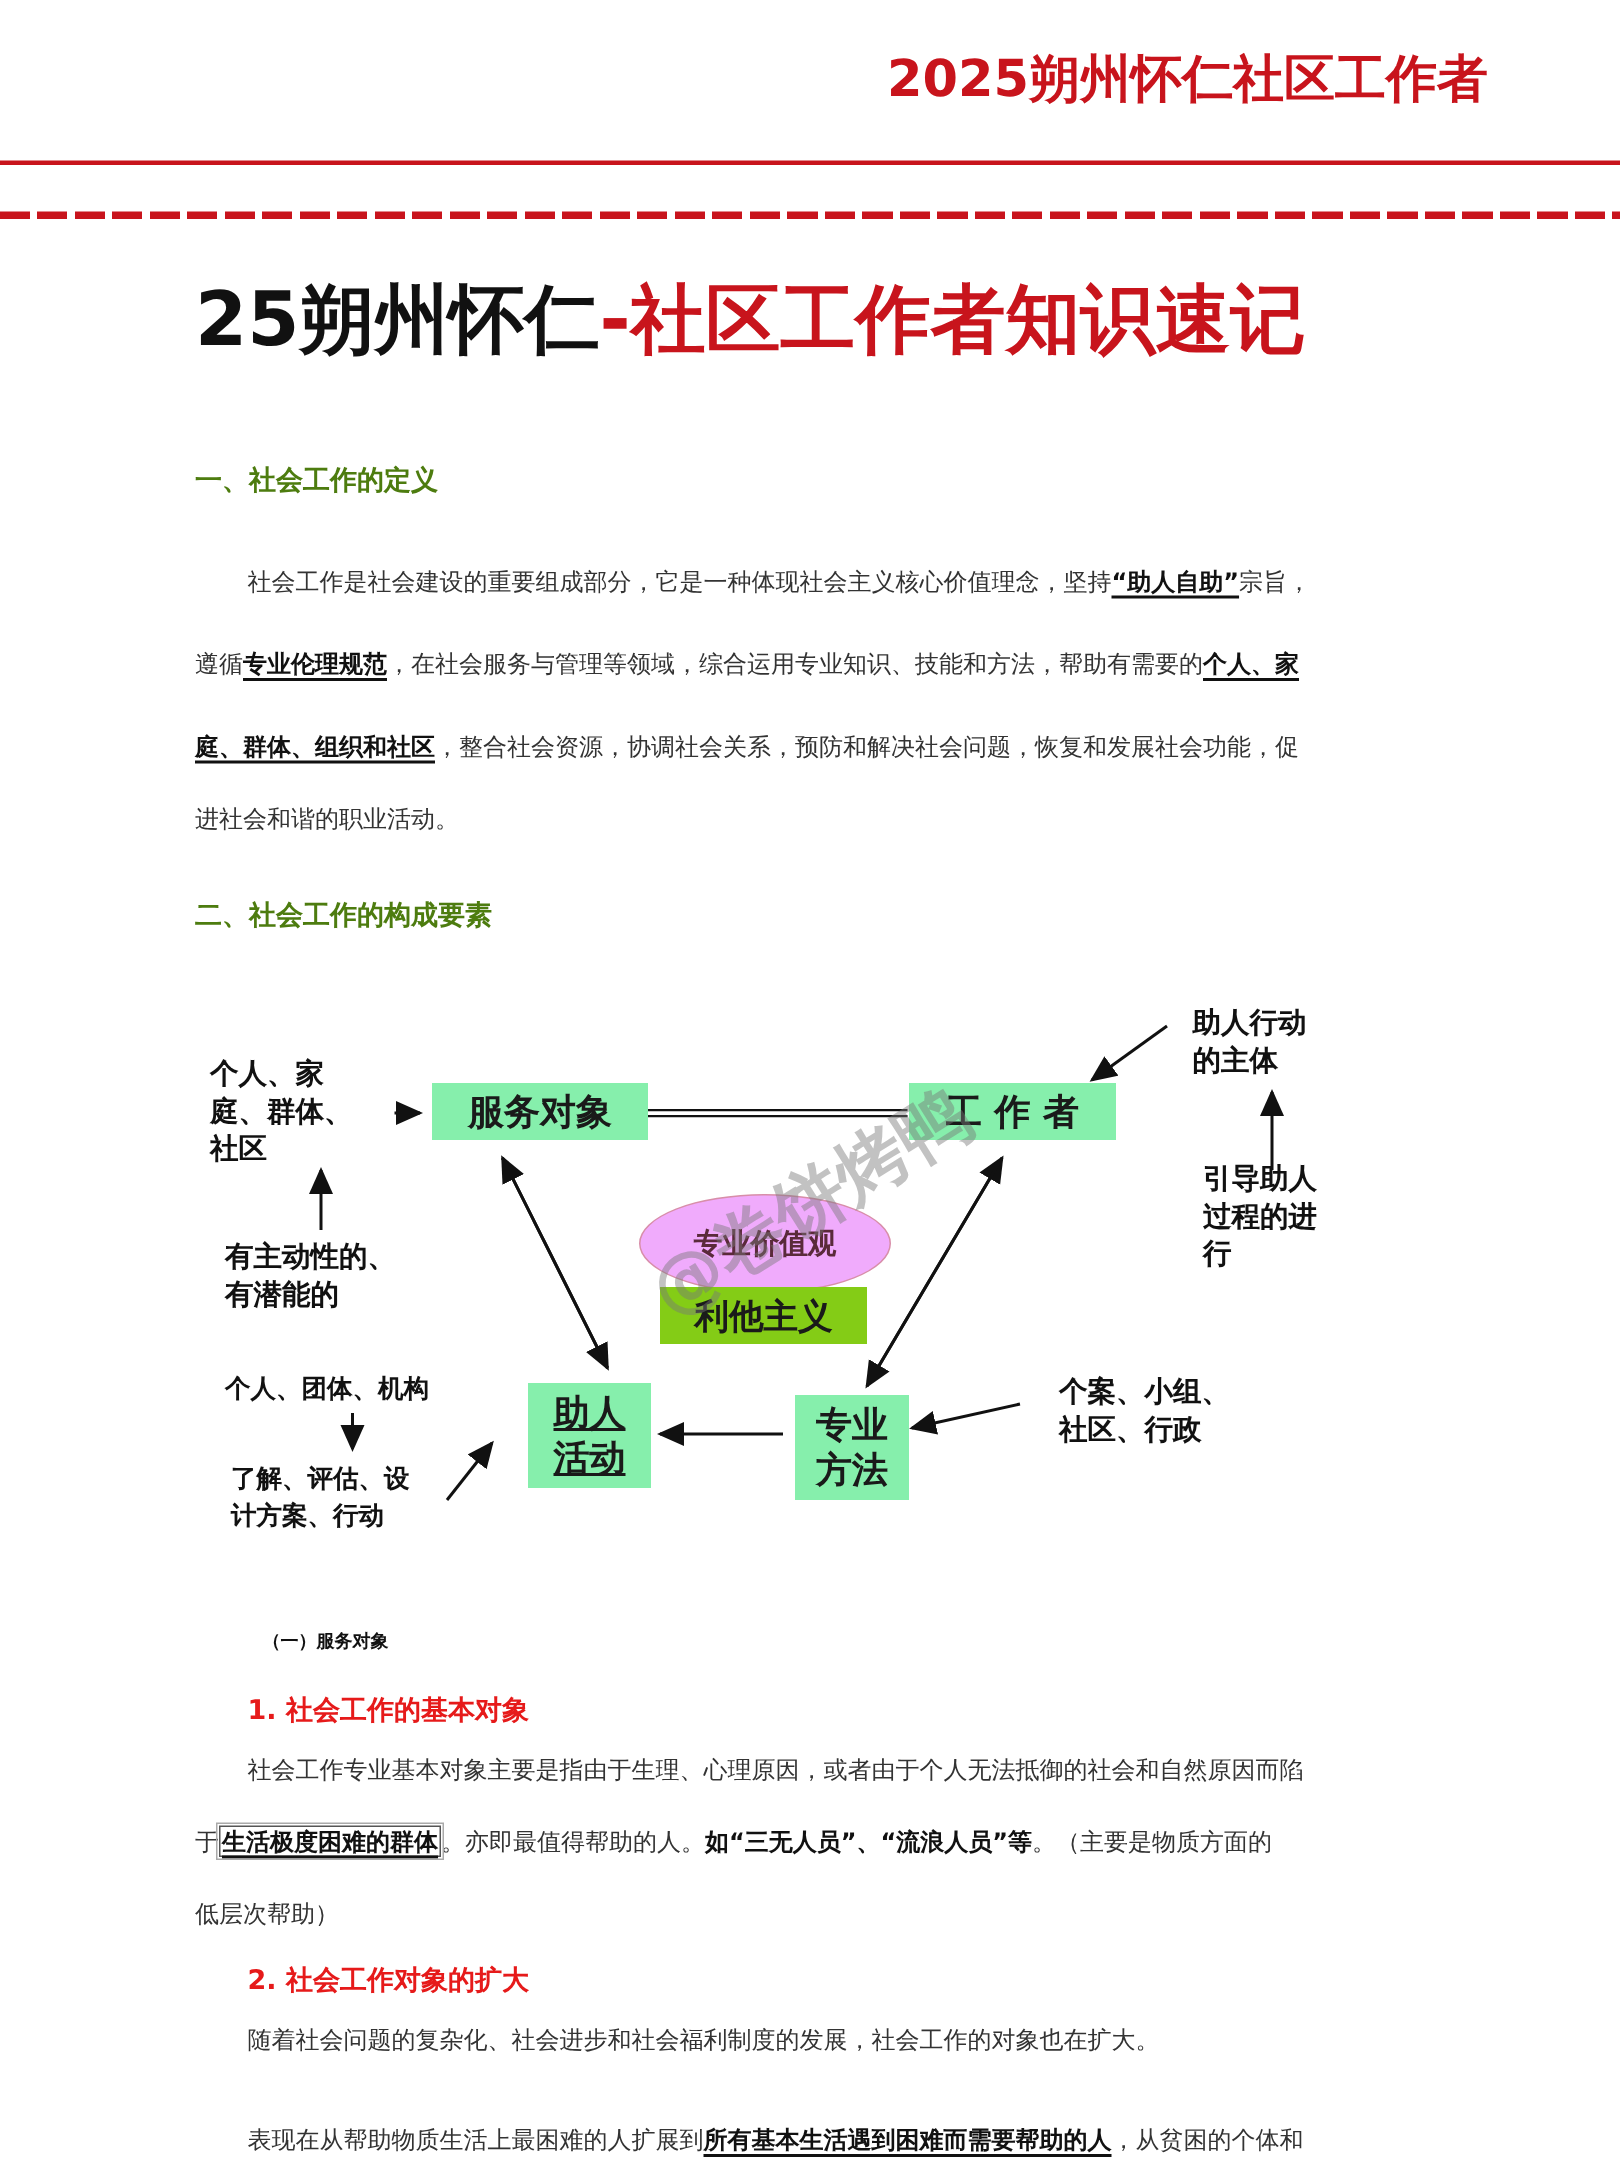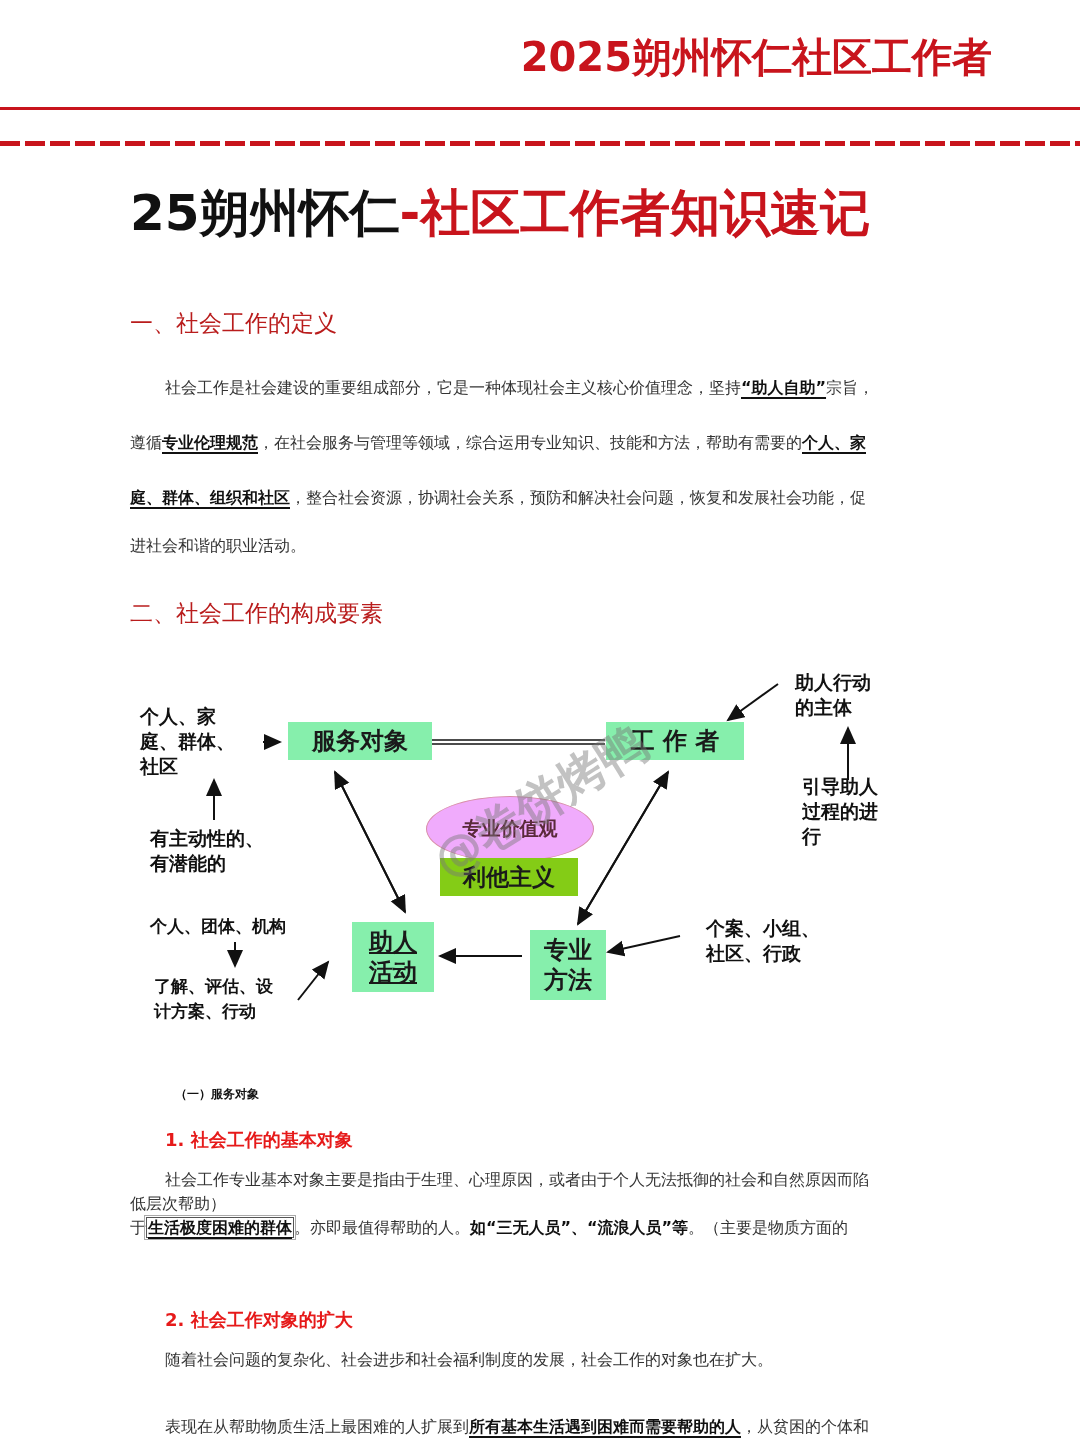--- a/index.html
+++ b/index.html
@@ -2,36 +2,36 @@
 <html><head>
 <meta charset="utf-8">
 <style>
   * { margin: 0; padding: 0; box-sizing: border-box; }
   html, body { width: 1080px; height: 1443px; background: #ffffff; overflow: hidden; }
   body { position: relative; font-family: "DejaVu Sans", sans-serif; color: #222; }
 
   .header-brand {
     position: absolute; top: 30px; right: 88px;
     font-family: "DejaVu Sans", sans-serif; font-weight: bold;
-    font-size: 40px; color: #c8141c; letter-spacing: 0px;
+    font-size: 34px; color: #c8141c; letter-spacing: 0px;
   }
   .rule-solid { position: absolute; left: 0; top: 107px; width: 1080px; height: 3px; background: #c8141c; }
   .rule-dashed {
     position: absolute; left: 0; top: 141px; width: 1080px; height: 5px;
     background: repeating-linear-gradient(90deg, #c8141c 0 20px, transparent 20px 25px);
   }
 
   .doc-title {
     position: absolute; top: 178px; left: 130px; font-size: 50px; line-height: 70px;
     font-family: "DejaVu Sans", sans-serif; white-space: nowrap;
   }
   .doc-title .t-black { color: #111; }
   .doc-title .t-red { color: #c8141c; }
 
-  .h1 { position: absolute; left: 130px; font-size: 23px; font-weight: normal; color: #b91c1c; }
+  .h1 { position: absolute; left: 130px; font-size: 18px; font-weight: bold; color: #4d7c0f; }
 
   .para {
     position: absolute; left: 130px; width: 845px;
     font-family: "DejaVu Serif", serif; font-size: 16px; color: #333;
     white-space: nowrap;
   }
   .para b, .para .em {
     font-family: "DejaVu Sans", sans-serif; font-weight: bold; color: #111;
   }
   .u { text-decoration: underline; text-underline-offset: 4px; text-decoration-thickness: 2px; }
@@ -158,19 +158,19 @@
   <div class="watermark">@卷饼烤鸭</div>
 </div>
 
 <div class="sub-h" style="top:1086px; left:175px;">（一）服务对象</div>
 <div class="red-h" style="top:1128px;">1. 社会工作的基本对象</div>
 
 <div class="para" style="top:1170px; left:165px; width:810px;">社会工作专业基本对象主要是指由于生理、心理原因，或者由于个人无法抵御的社会和自然原因而陷</div>
 <div class="para" style="top:1218px;">
   <span>于</span><b class="u boxed">生活极度困难的群体</b><span>。亦即最值得帮助的人。</span><b>如“三无人员”、“流浪人员”等</b><span>。（主要是物质方面的</span>
 </div>
-<div class="para" style="top:1194px;">低层次帮助）</div>
+<div class="para" style="top:1266px;">低层次帮助）</div>
 
 <div class="red-h" style="top:1308px;">2. 社会工作对象的扩大</div>
 <div class="para" style="top:1350px; left:165px; width:810px;">随着社会问题的复杂化、社会进步和社会福利制度的发展，社会工作的对象也在扩大。</div>
 <div class="para" style="top:1398px; left:165px; width:810px;margin-top:19px;">
   <span>表现在从帮助物质生活上最困难的人扩展到</span><b class="u">所有基本生活遇到困难而需要帮助的人</b><span>，从贫困的个体和</span>
 </div>
 
 </body></html>

